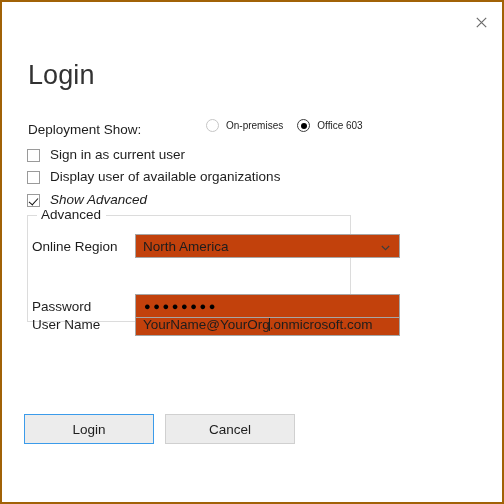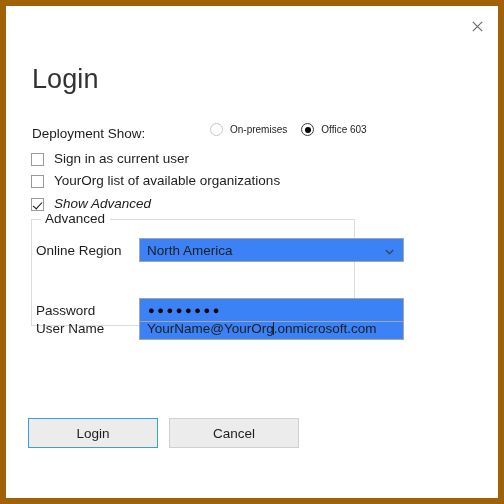--- a/index.html
+++ b/index.html
@@ -12,21 +12,21 @@
     height: 504px;
     font-family: "Liberation Sans", sans-serif;
     -webkit-font-smoothing: antialiased;
   }
   .dialog {
     position: relative;
     box-sizing: border-box;
     width: 504px;
     height: 504px;
     background: #ffffff;
-    border: 6px solid #a16207;
+    border: 2px solid #a16207;
     overflow: hidden;
   }
   .close-button {
     position: absolute;
     top: 6px;
     right: 6px;
     width: 30px;
     height: 28px;
     display: flex;
     align-items: center;
@@ -172,21 +172,21 @@
     font-size: 13.5px;
     color: #1d1d1d;
   }
   .control {
     position: absolute;
     left: 107px;
     width: 265px;
     height: 24px;
     box-sizing: border-box;
     border: 1px solid #a6a6a6;
-    background: #3b82f6;
+    background: #c2410c;
     display: flex;
     align-items: center;
     font-size: 13.5px;
     color: #1d1d1d;
   }
   .control .value {
     padding-left: 7px;
     white-space: nowrap;
     overflow: hidden;
   }
@@ -267,21 +267,21 @@
     </div>
   </div>
 
   <div class="checkbox-row cb-1">
     <span class="check-mark"></span>
     <span class="cb-label">Sign in as current user</span>
   </div>
 
   <div class="checkbox-row cb-2">
     <span class="check-mark"></span>
-    <span class="cb-label">YourOrg list of available organizations</span>
+    <span class="cb-label">Display user of available organizations</span>
   </div>
 
   <div class="checkbox-row cb-3 checked">
     <span class="check-mark"></span>
     <span class="cb-label">Show Advanced</span>
   </div>
 
   <div class="fieldset">
     <span class="legend">Advanced</span>
 

